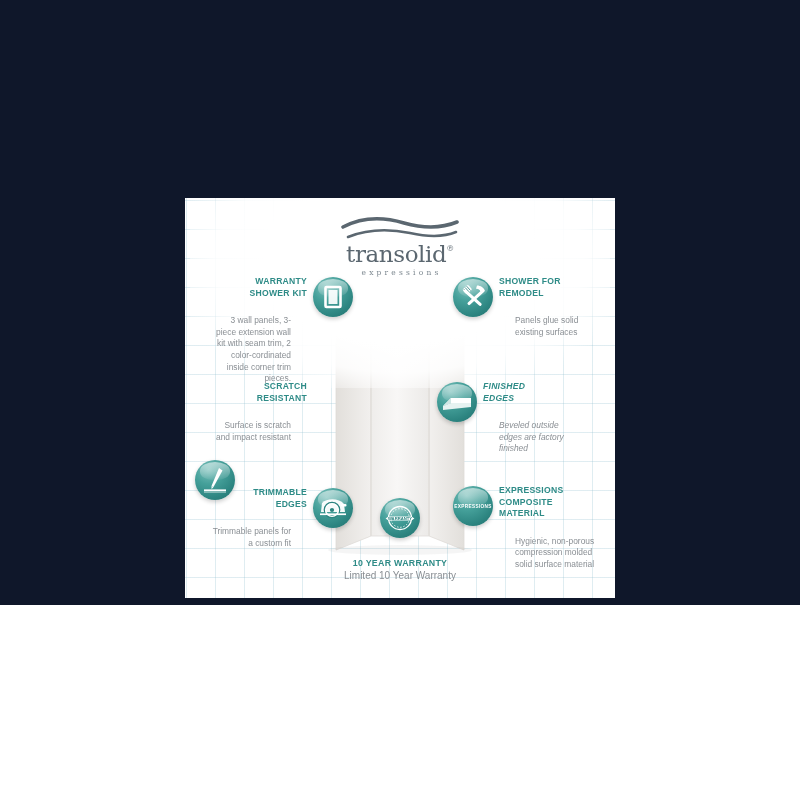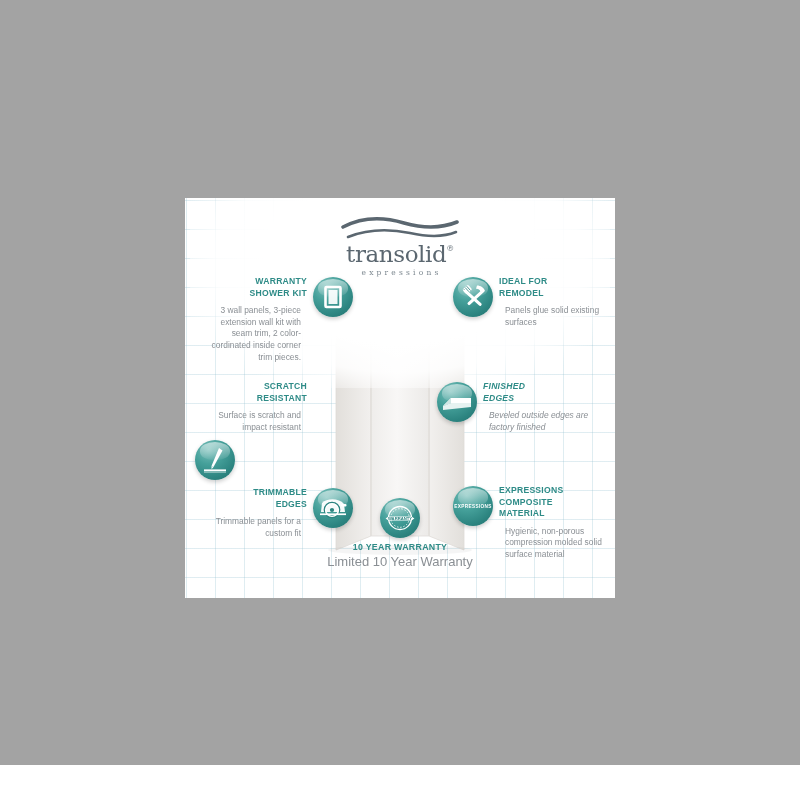--- a/index.html
+++ b/index.html
@@ -10,22 +10,22 @@
   body {
     width: 800px;
     height: 800px;
     font-family: "Liberation Sans", sans-serif;
     overflow: hidden;
   }
 
   #canvas {
     position: relative;
     width: 800px;
-    height: 765px;
-    background: #a3a3a3;
+    height: 605px;
+    background: #0f172a;
   }
 
   
   #plate {
     position: absolute;
     left: 185px;
     top: 198px;
     width: 430px;
     height: 400px;
     background: #ffffff;
@@ -108,21 +108,21 @@
     font-size: 8.6px;
     font-weight: bold;
     line-height: 11.6px;
     letter-spacing: 0.25px;
     margin: 0 0 3px 0;
   }
   .f-desc {
     color: #8a8f94;
     font-size: 8.4px;
     line-height: 11.6px;
-    margin: 6px;
+    margin: 16px;
   }
 
   .f-icon {
     width: 40px;
     height: 40px;
     border-radius: 50%;
     flex: 0 0 40px;
     position: relative;
     background: radial-gradient(circle at 34% 24%, #7cc0bb 0%, #45a09a 36%, #2c8480 72%, #236f6c 100%);
     box-shadow: 0 2px 4px rgba(0,0,0,0.20);
@@ -164,25 +164,25 @@
     top: 300px;
     width: 150px;
     text-align: center;
   }
   #warranty .f-icon { margin: 0 auto; }
   .w-title {
     color: #2e8b87;
     font-size: 8.8px;
     font-weight: bold;
     letter-spacing: 0.3px;
-    margin: 4px 0 2px 0;
+    margin: 20px 0 2px 0;
   }
   .w-desc {
     color: #8a8f94;
-    font-size: 13px;
+    font-size: 10px;
     margin: 0;
   }
 </style>
 </head>
 <body>
 
 <div id="canvas">
 
   <div id="plate">
 
@@ -298,21 +298,21 @@
             <line x1="14" y1="9.8" x2="14" y2="15.6"></line>
             <line x1="16" y1="9.8" x2="16" y2="15.6"></line>
           </g>
 
           <rect x="8" y="19.4" width="23" height="3.1" rx="1.4" fill="#ffffff" transform="rotate(42 20 21)"></rect>
           <path d="M24 8.4 C27.6 8.4, 31 10.6, 31.6 13.4 L27.4 14.6 C26.8 12.6, 25.2 11.6, 23 11.8 Z" fill="#ffffff"></path>
         </svg>
       </div>
       <div class="f-text">
         <div class="f-title">
-          <span>IDEAL FOR</span><br>
+          <span>SHOWER FOR</span><br>
           <span>REMODEL</span>
         </div>
         <p class="f-desc">Panels glue solid existing surfaces</p>
       </div>
     </div>
 
     <div class="feature right" style="left:252px; top:183px;font-style:italic;">
       <div class="f-icon">
         <svg width="40" height="40" viewBox="0 0 40 40">
           <polygon points="6,24 14,16 34,16 34,21 14,21" fill="#ffffff"></polygon>

